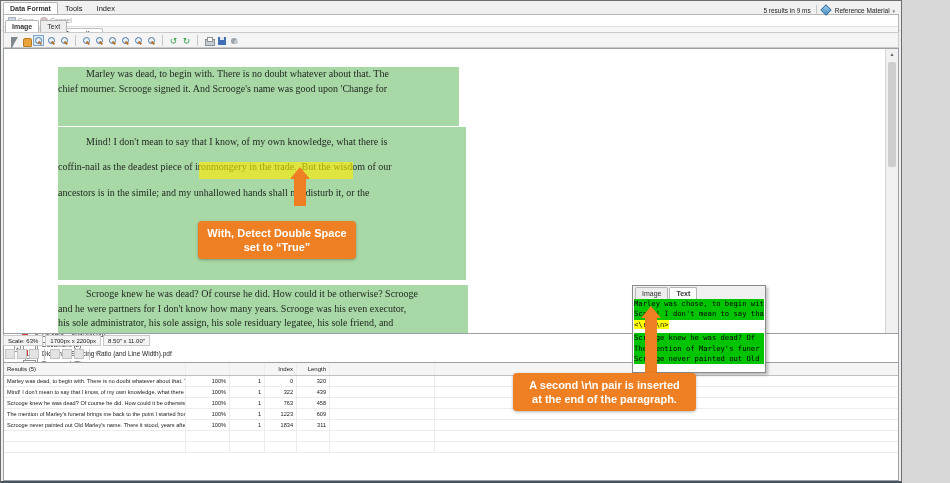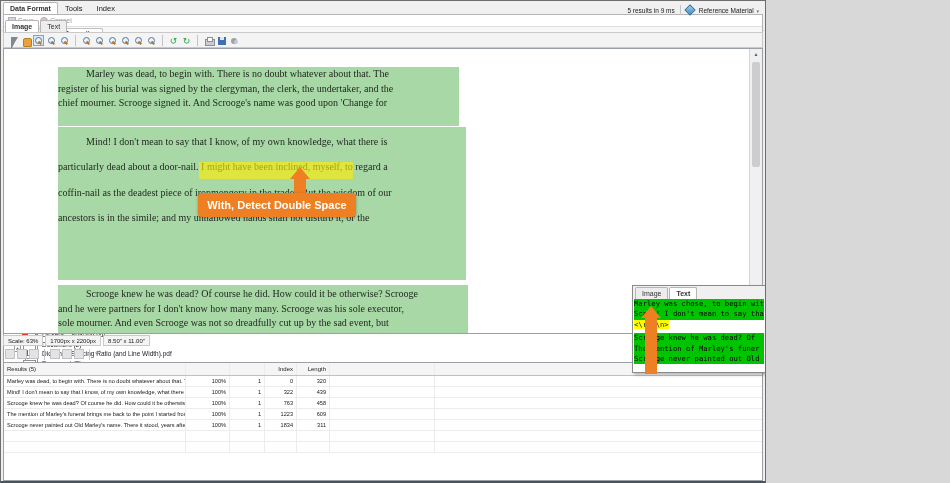--- a/index.html
+++ b/index.html
@@ -1,17 +1,17 @@
 <!DOCTYPE html>
 <html><head>
 <meta charset="utf-8">
 <style>
   html,body{margin:0;padding:0;background:#d8d8d8;}
   *{box-sizing:border-box;}
-  #app{position:relative;width:766px;height:483px;background:#f0f0f0;
+  #app{position:relative;width:902px;height:483px;background:#f0f0f0;
        border:1px solid #6d6d6d;border-bottom:2px solid #46555f;
        font-family:"Liberation Sans",sans-serif;font-size:7px;color:#1a1a1a;overflow:hidden;}
 
   
   #menubar{position:absolute;left:0;top:0;right:0;height:14px;background:#f0f0f0;display:flex;align-items:center;padding-left:4px;}
   .menu-item{padding:2px 7px;font-size:7.5px;}
   #toolbar{position:absolute;left:0;top:14px;right:0;height:16px;background:#f0f0f0;display:flex;align-items:center;padding-left:3px;border-bottom:1px solid #dcdcdc;}
   .tbtn{display:flex;align-items:center;gap:2px;padding:1px 4px;font-size:7.5px;}
   .tsep{width:1px;height:11px;background:#c5c5c5;margin:0 3px;}
   .appicon{width:10px;height:10px;background:linear-gradient(135deg,#3fae49,#1f7ec2);border-radius:2px;margin-right:4px;}
@@ -148,21 +148,21 @@
               font-family:"DejaVu Sans Mono",monospace;font-size:7.2px;}
   .pline{height:10.4px;line-height:10.4px;white-space:pre;overflow:hidden;}
   .pline.green{background:#00c400;color:#000;}
   .pline.yellow span{background:#ffff00;}
   .pline.gap{height:3px;}
 
   
   .hl-yellow{position:absolute;left:198px;top:161px;width:154px;height:17px;background:rgba(255,238,0,.62);z-index:8;}
   .callout{position:absolute;background:#ee7f22;color:#fff;font-weight:bold;font-size:11px;line-height:1.28;
            text-align:center;border-radius:4px;padding:5px 6px;z-index:30;box-shadow:0 1px 3px rgba(0,0,0,.3);}
-  #callout1{left:197px;top:192px;width:158px;}
+  #callout1{left:197px;top:220px;width:158px;}
   #callout2{left:512px;top:372px;width:183px;}
   .arrow{position:absolute;z-index:29;}
   .arrow .stem{position:absolute;background:#ee7f22;}
   .arrow .head{position:absolute;width:0;height:0;border-left:10px solid transparent;border-right:10px solid transparent;border-bottom:12px solid #ee7f22;}
   #arrow1{left:289px;top:166px;}
   #arrow1 .head{left:0;top:0;}
   #arrow1 .stem{left:4px;top:11px;width:12px;height:28px;}
   #arrow2{left:640px;top:305px;}
   #arrow2 .head{left:0;top:0;}
   #arrow2 .stem{left:4px;top:11px;width:12px;height:57px;}
@@ -484,32 +484,31 @@
         <span class="vicon rot">↻</span>
         <span class="tsep"></span>
         <span class="vicon print"></span>
         <span class="vicon save"></span>
         <span class="vicon settings"></span>
       </div>
     <div id="viewer">
       <div id="doc-area">
           <div class="para" id="para0">
             <div class="doc-line">Marley was dead, to begin with. There is no doubt whatever about that. The</div>
-            <div class="doc-line">register of his burial was signed by the clergyman, the clerk, the undertaker, and the</div>
             <div class="doc-line">chief mourner. Scrooge signed it. And Scrooge's name was good upon 'Change for</div>
           </div>
           <div class="para" id="para1">
             <div class="doc-line">Mind! I don't mean to say that I know, of my own knowledge, what there is</div>
-            <div class="doc-line">particularly dead about a door-nail. I might have been inclined, myself, to regard a</div>
             <div class="doc-line">coffin-nail as the deadest piece of ironmongery in the trade.  But the wisdom of our</div>
             <div class="doc-line">ancestors is in the simile; and my unhallowed hands shall not disturb it, or the</div>
           </div>
           <div class="para" id="para2">
             <div class="doc-line">Scrooge knew he was dead? Of course he did. How could it be otherwise? Scrooge</div>
-            <div class="doc-line">and he were partners for I don't know how many many. Scrooge was his sole executor,</div>
+            <div class="doc-line">and he were partners for I don't know how many years. Scrooge was his even executor,</div>
+            <div class="doc-line">his sole administrator, his sole assign, his sole residuary legatee, his sole friend, and</div>
             <div class="doc-line">sole mourner. And even Scrooge was not so dreadfully cut up by the sad event, but</div>
           </div>
         </div>
       <div class="vsb">
         <div class="sarr">▲</div>
         <div class="sthumb"></div>
       </div>
     </div>
     <div id="status-bar">
       <span class="sseg">Scale: 63%</span>
@@ -623,14 +622,19 @@
   <div class="arrow" id="arrow1">
       <span class="head"></span>
       <span class="stem"></span>
     </div>
   <div class="arrow" id="arrow2">
       <span class="head"></span>
       <span class="stem"></span>
     </div>
   <div class="callout" id="callout1">
     <div>With, Detect Double Space</div>
+    <div>set to “True”</div>
+  </div>
+  <div class="callout" id="callout2">
+    <div>A second \r\n pair is inserted</div>
+    <div>at the end of the paragraph.</div>
   </div>
 </div>
 
 </body></html>

